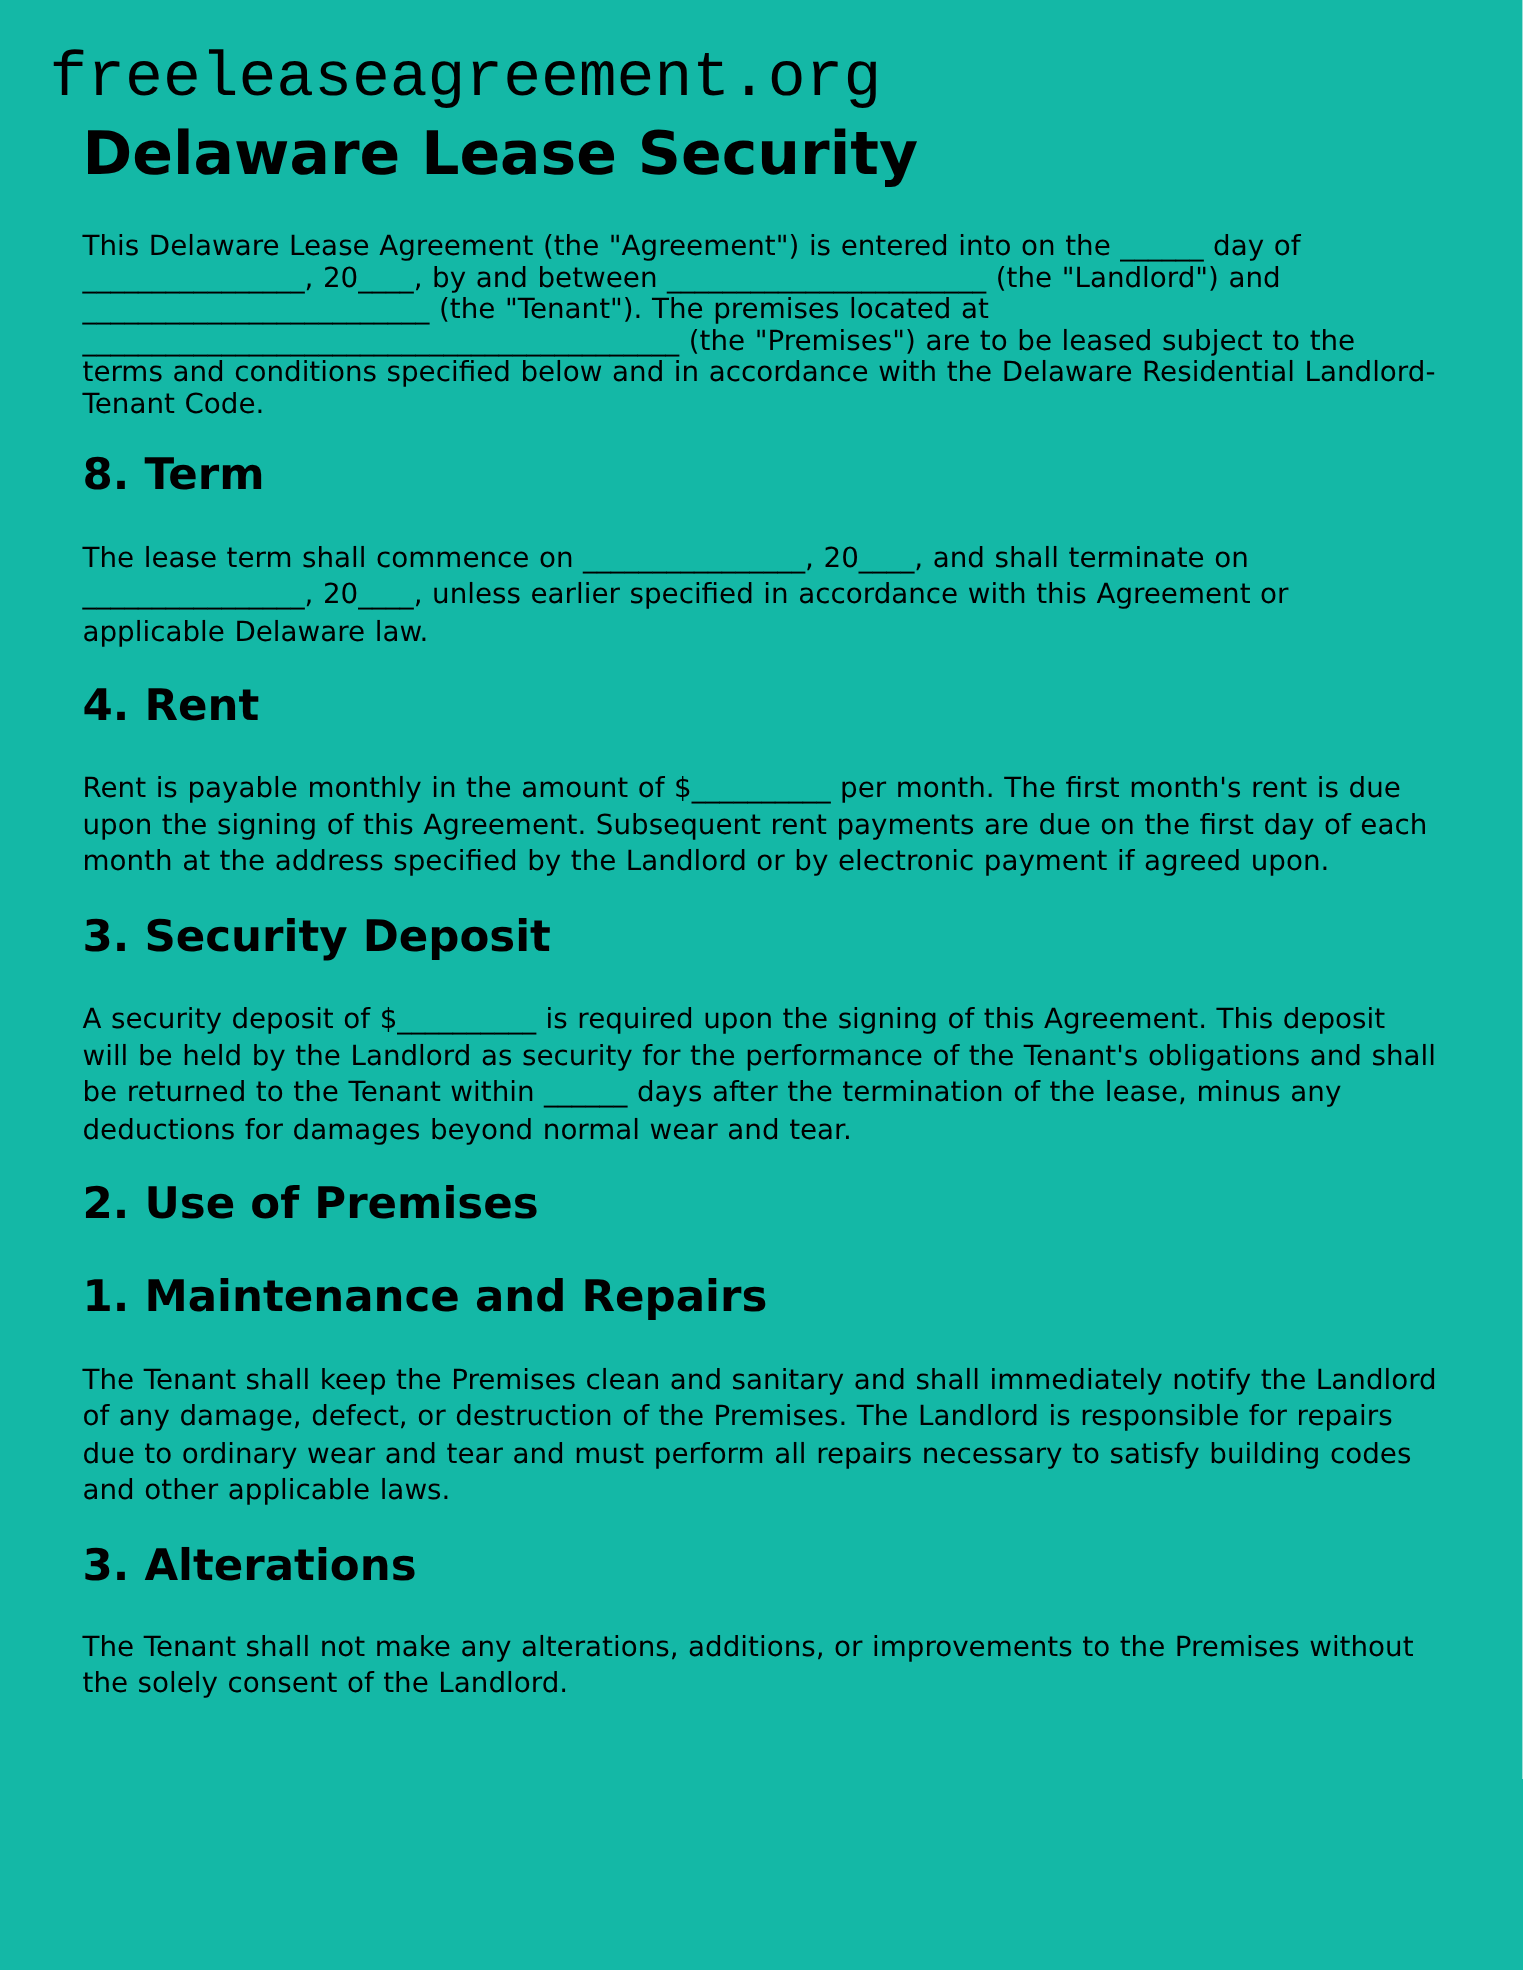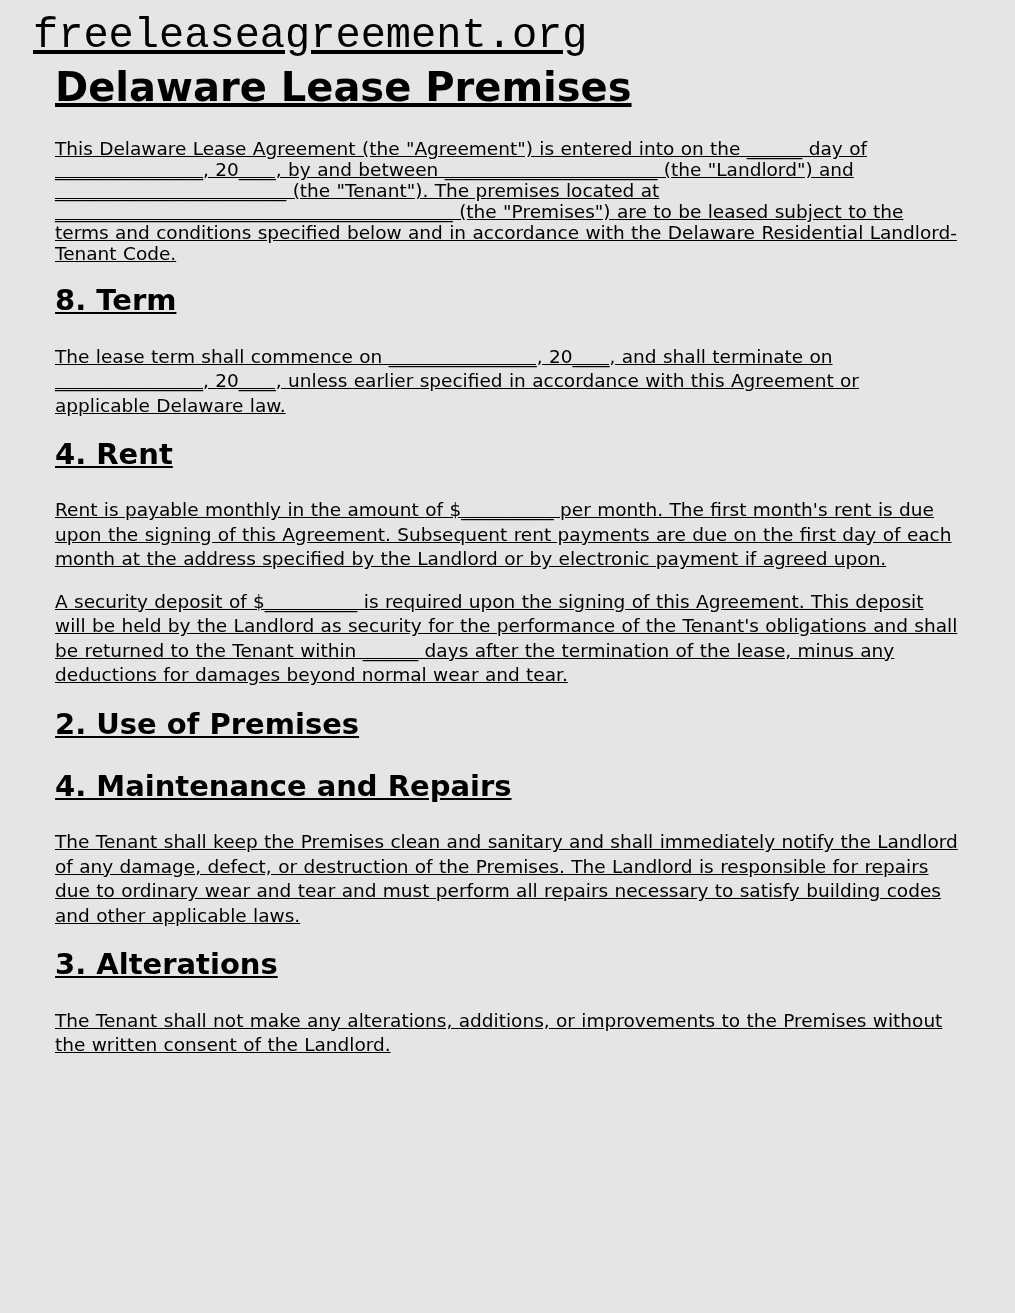--- a/index.html
+++ b/index.html
@@ -4,26 +4,25 @@
 <style>
   html, body {
     margin: 0;
     padding: 0;
     background: #ffffff;
     color: #000000;
   }
   .page {
     width: 1015px;
     height: 1313px;
-    background: #e5e5e5;
+    background: #14b8a6;
     box-sizing: border-box;
-    padding: 12px 55px 0 55px;
+    padding: 28px 55px 0 55px;
     overflow: hidden;
     font-family: "DejaVu Sans", sans-serif;
-    text-decoration: underline;
   }
   .site-header {
     font-family: "Liberation Mono", "DejaVu Sans Mono", monospace;
     font-size: 42px;
     font-weight: 400;
     line-height: 1.15;
     margin: 0 0 0 -22px;
     white-space: nowrap;
   }
   .doc-title {
@@ -56,48 +55,49 @@
     word-spacing: 0.5px;
   }
 </style>
 </head>
 <body>
 
 <div class="page">
 
   <div class="site-header">freeleaseagreement.org</div>
 
-  <h1 class="doc-title">Delaware Lease Premises</h1>
+  <h1 class="doc-title">Delaware Lease Security</h1>
 
   <div class="doc-body">
 
     <p class="para">This Delaware Lease Agreement (the "Agreement") is entered into on the ______ day of ________________, 20____, by and between _______________________ (the "Landlord") and _________________________ (the "Tenant"). The premises located at ___________________________________________ (the "Premises") are to be leased subject to the terms and conditions specified below and in accordance with the Delaware Residential Landlord-Tenant Code.</p>
 
     <section>
       <h2 class="section-heading">8. Term</h2>
       <p class="section-para">The lease term shall commence on ________________, 20____, and shall terminate on ________________, 20____, unless earlier specified in accordance with this Agreement or applicable Delaware law.</p>
     </section>
 
     <section>
       <h2 class="section-heading">4. Rent</h2>
       <p class="section-para">Rent is payable monthly in the amount of $__________ per month. The first month's rent is due upon the signing of this Agreement. Subsequent rent payments are due on the first day of each month at the address specified by the Landlord or by electronic payment if agreed upon.</p>
     </section>
 
     <section>
+      <h2 class="section-heading">3. Security Deposit</h2>
       <p class="section-para">A security deposit of $__________ is required upon the signing of this Agreement. This deposit will be held by the Landlord as security for the performance of the Tenant's obligations and shall be returned to the Tenant within ______ days after the termination of the lease, minus any deductions for damages beyond normal wear and tear.</p>
     </section>
 
     <section>
       <h2 class="section-heading">2. Use of Premises</h2>
     </section>
 
     <section>
-      <h2 class="section-heading">4. Maintenance and Repairs</h2>
+      <h2 class="section-heading">1. Maintenance and Repairs</h2>
       <p class="section-para">The Tenant shall keep the Premises clean and sanitary and shall immediately notify the Landlord of any damage, defect, or destruction of the Premises. The Landlord is responsible for repairs due to ordinary wear and tear and must perform all repairs necessary to satisfy building codes and other applicable laws.</p>
     </section>
 
     <section>
       <h2 class="section-heading">3. Alterations</h2>
-      <p class="section-para">The Tenant shall not make any alterations, additions, or improvements to the Premises without the written consent of the Landlord.</p>
+      <p class="section-para">The Tenant shall not make any alterations, additions, or improvements to the Premises without the solely consent of the Landlord.</p>
     </section>
 
   </div>
 </div>
 
 </body></html>

